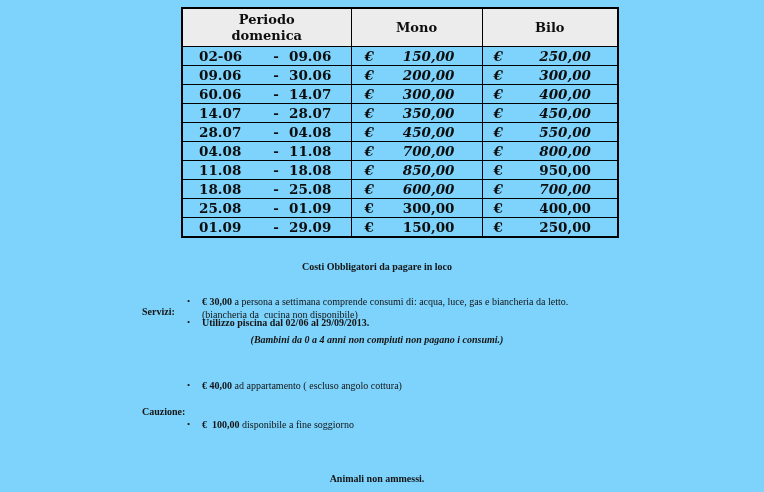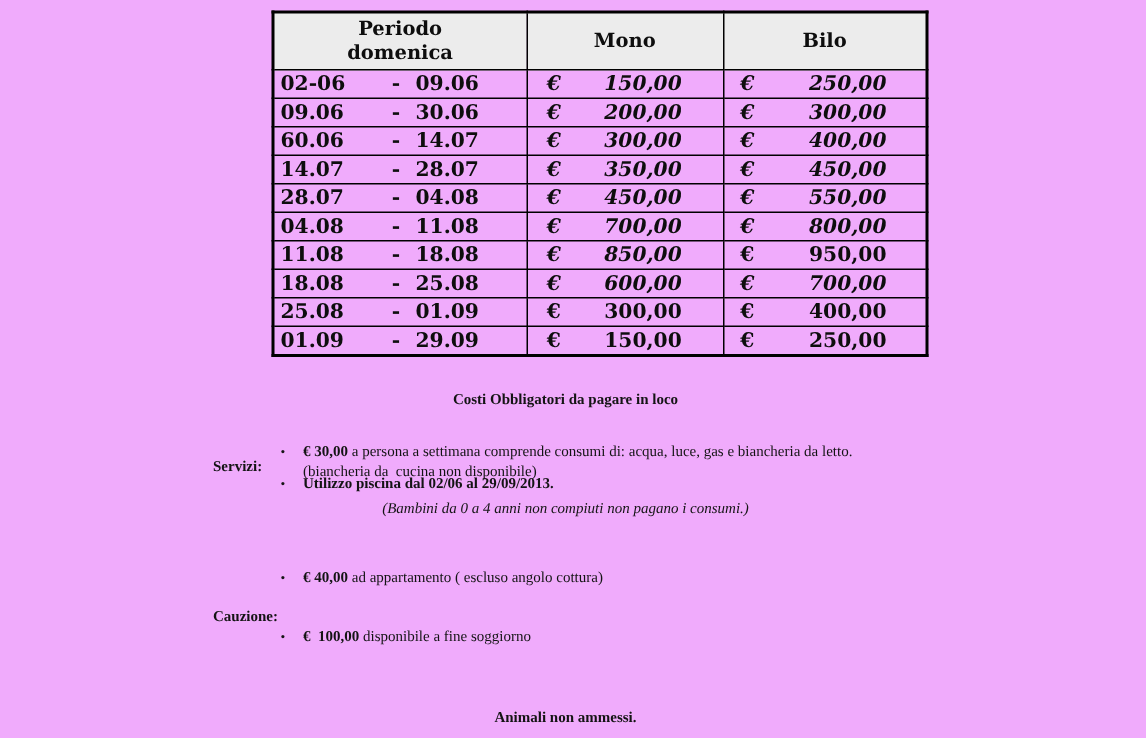--- a/index.html
+++ b/index.html
@@ -3,21 +3,21 @@
 <meta charset="utf-8">
 <style>
   html, body {
     margin: 0; padding: 0;
     width: 764px; height: 492px;
     background: #ffffff;
     overflow: hidden;
     font-family: "Liberation Serif", serif;
     color: #111111;
   }
-  .page { position: absolute; inset: 0; width: 764px; height: 492px; background: #f0abfc; }
+  .page { position: absolute; inset: 0; width: 764px; height: 492px; background: #7dd3fc; }
 
   
   .price-table {
     position: absolute; left: 181px; top: 7px;
     border-collapse: collapse; table-layout: fixed;
     border: 2px solid #000;
     font-family: "DejaVu Serif", serif;
   }
   .price-table col.c1 { width: 169px; }
   .price-table col.c2 { width: 131px; }
@@ -26,42 +26,42 @@
   .price-table thead th {
     background: #ececec;
     height: 37px;
     font-size: 13px; font-weight: 700;
     text-align: center; line-height: 16px;
     color: #0e0e0e;
   }
   .price-table tbody td { height: 18px; vertical-align: middle; }
   .period-inner {
     display: flex; align-items: baseline;
-    padding-left: 4px;
+    padding-left: 16px;
     font-size: 13.5px; font-weight: 700; color: #0e0e0e;
   }
   .p-start { width: 64px; text-align: left; }
   .p-sep   { width: 26px; text-align: center; }
   .p-end   { flex: 1; text-align: left; }
   .price-inner {
     display: flex; justify-content: space-between; align-items: baseline;
     font-size: 13.5px; font-weight: 700; color: #0e0e0e;
   }
   .price-inner.mono { padding: 0 27px 0 13px; }
   .price-inner.bilo { padding: 0 26px 0 11px; }
   .price-inner.italic { font-style: italic; }
 
   
   .block {
     position: absolute; left: 142px; width: 470px;
     font-size: 10px; line-height: 12.5px; color: #141414;
   }
   .center { text-align: center; }
   .bold { font-weight: 700; }
-  .bolditalic { font-weight: 400; font-style: italic; }
+  .bolditalic { font-weight: 700; font-style: italic; }
   .keep-ws { white-space: pre-wrap; }
   .bullet-line { position: relative; padding-left: 60px; }
   .dot { position: absolute; left: 45px; top: -1px; font-size: 9px; }
   .indent2 { padding-left: 60px; }
 
   .t-costi    { top: 261px; }
   .t-servizi  { top: 285px; margin-top: 21px; }
   .t-s-b1     { top: 296px; }
   .t-s-b2     { top: 317px; }
   .t-bambini  { top: 334px; }

